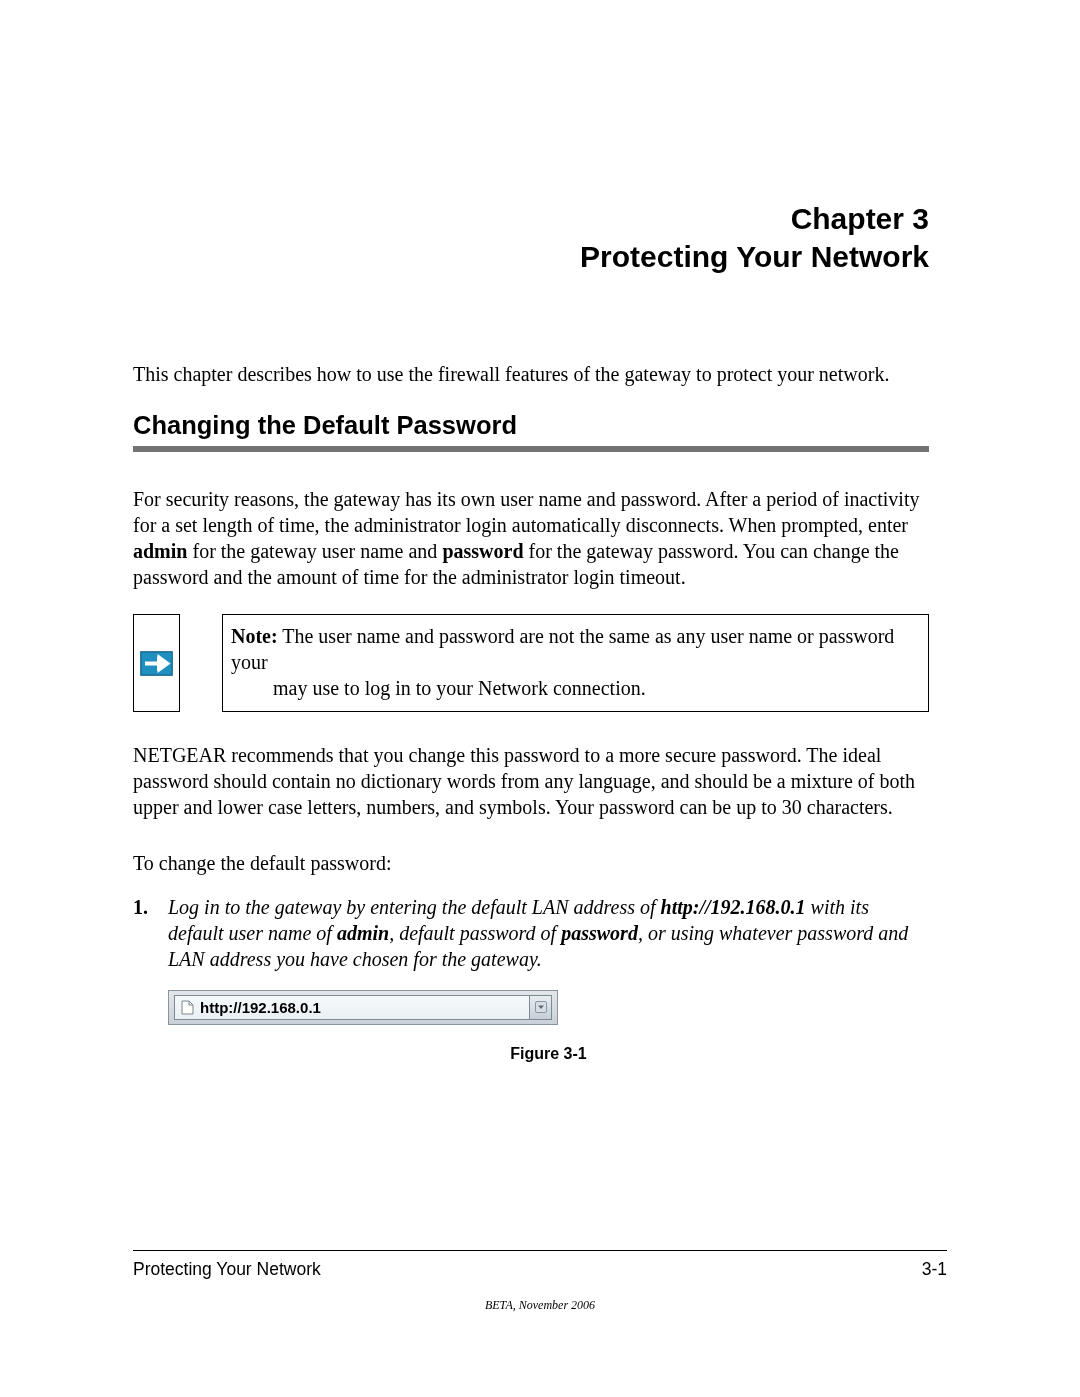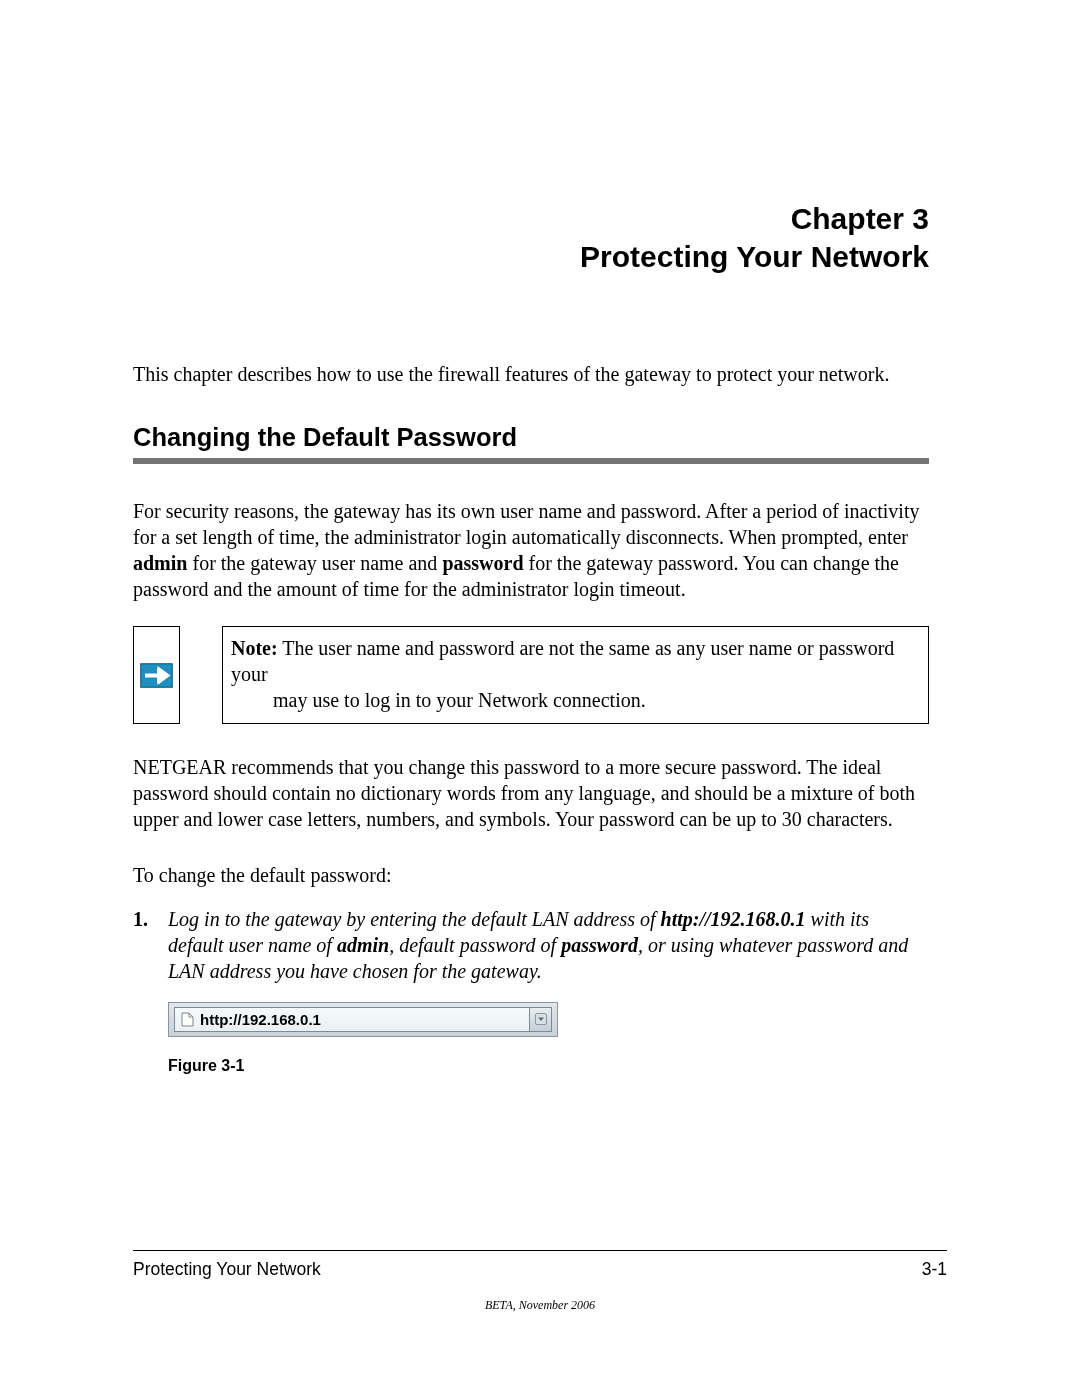--- a/index.html
+++ b/index.html
@@ -21,21 +21,21 @@
     font-family: Arial, Helvetica, sans-serif;
     font-weight: bold;
     font-size: 30px;
     text-align: right;
     line-height: 1.25;
     margin-bottom: 86px;
   }
   .intro {
     font-size: 20px;
     line-height: 1.3;
-    margin-bottom: 36px;
+    margin-bottom: 24px;
   }
   .section-heading {
     font-family: Arial, Helvetica, sans-serif;
     font-weight: bold;
     font-size: 25.5px;
     padding-bottom: 6px;
     border-bottom: 6px solid #737373;
     margin-bottom: 34px;
   }
   .para {
@@ -120,20 +120,21 @@
     border-left: none;
     display: flex;
     align-items: center;
     justify-content: center;
   }
   .figure-caption {
     font-family: Arial, Helvetica, sans-serif;
     font-weight: bold;
     font-size: 16px;
     margin-top: 20px;
+    text-align: center;
   }
   .footer {
     position: absolute;
     left: 133px;
     right: 133px;
     bottom: 84px;
     border-top: 1px solid #000;
     padding-top: 8px;
     font-size: 17.5px;
   }

